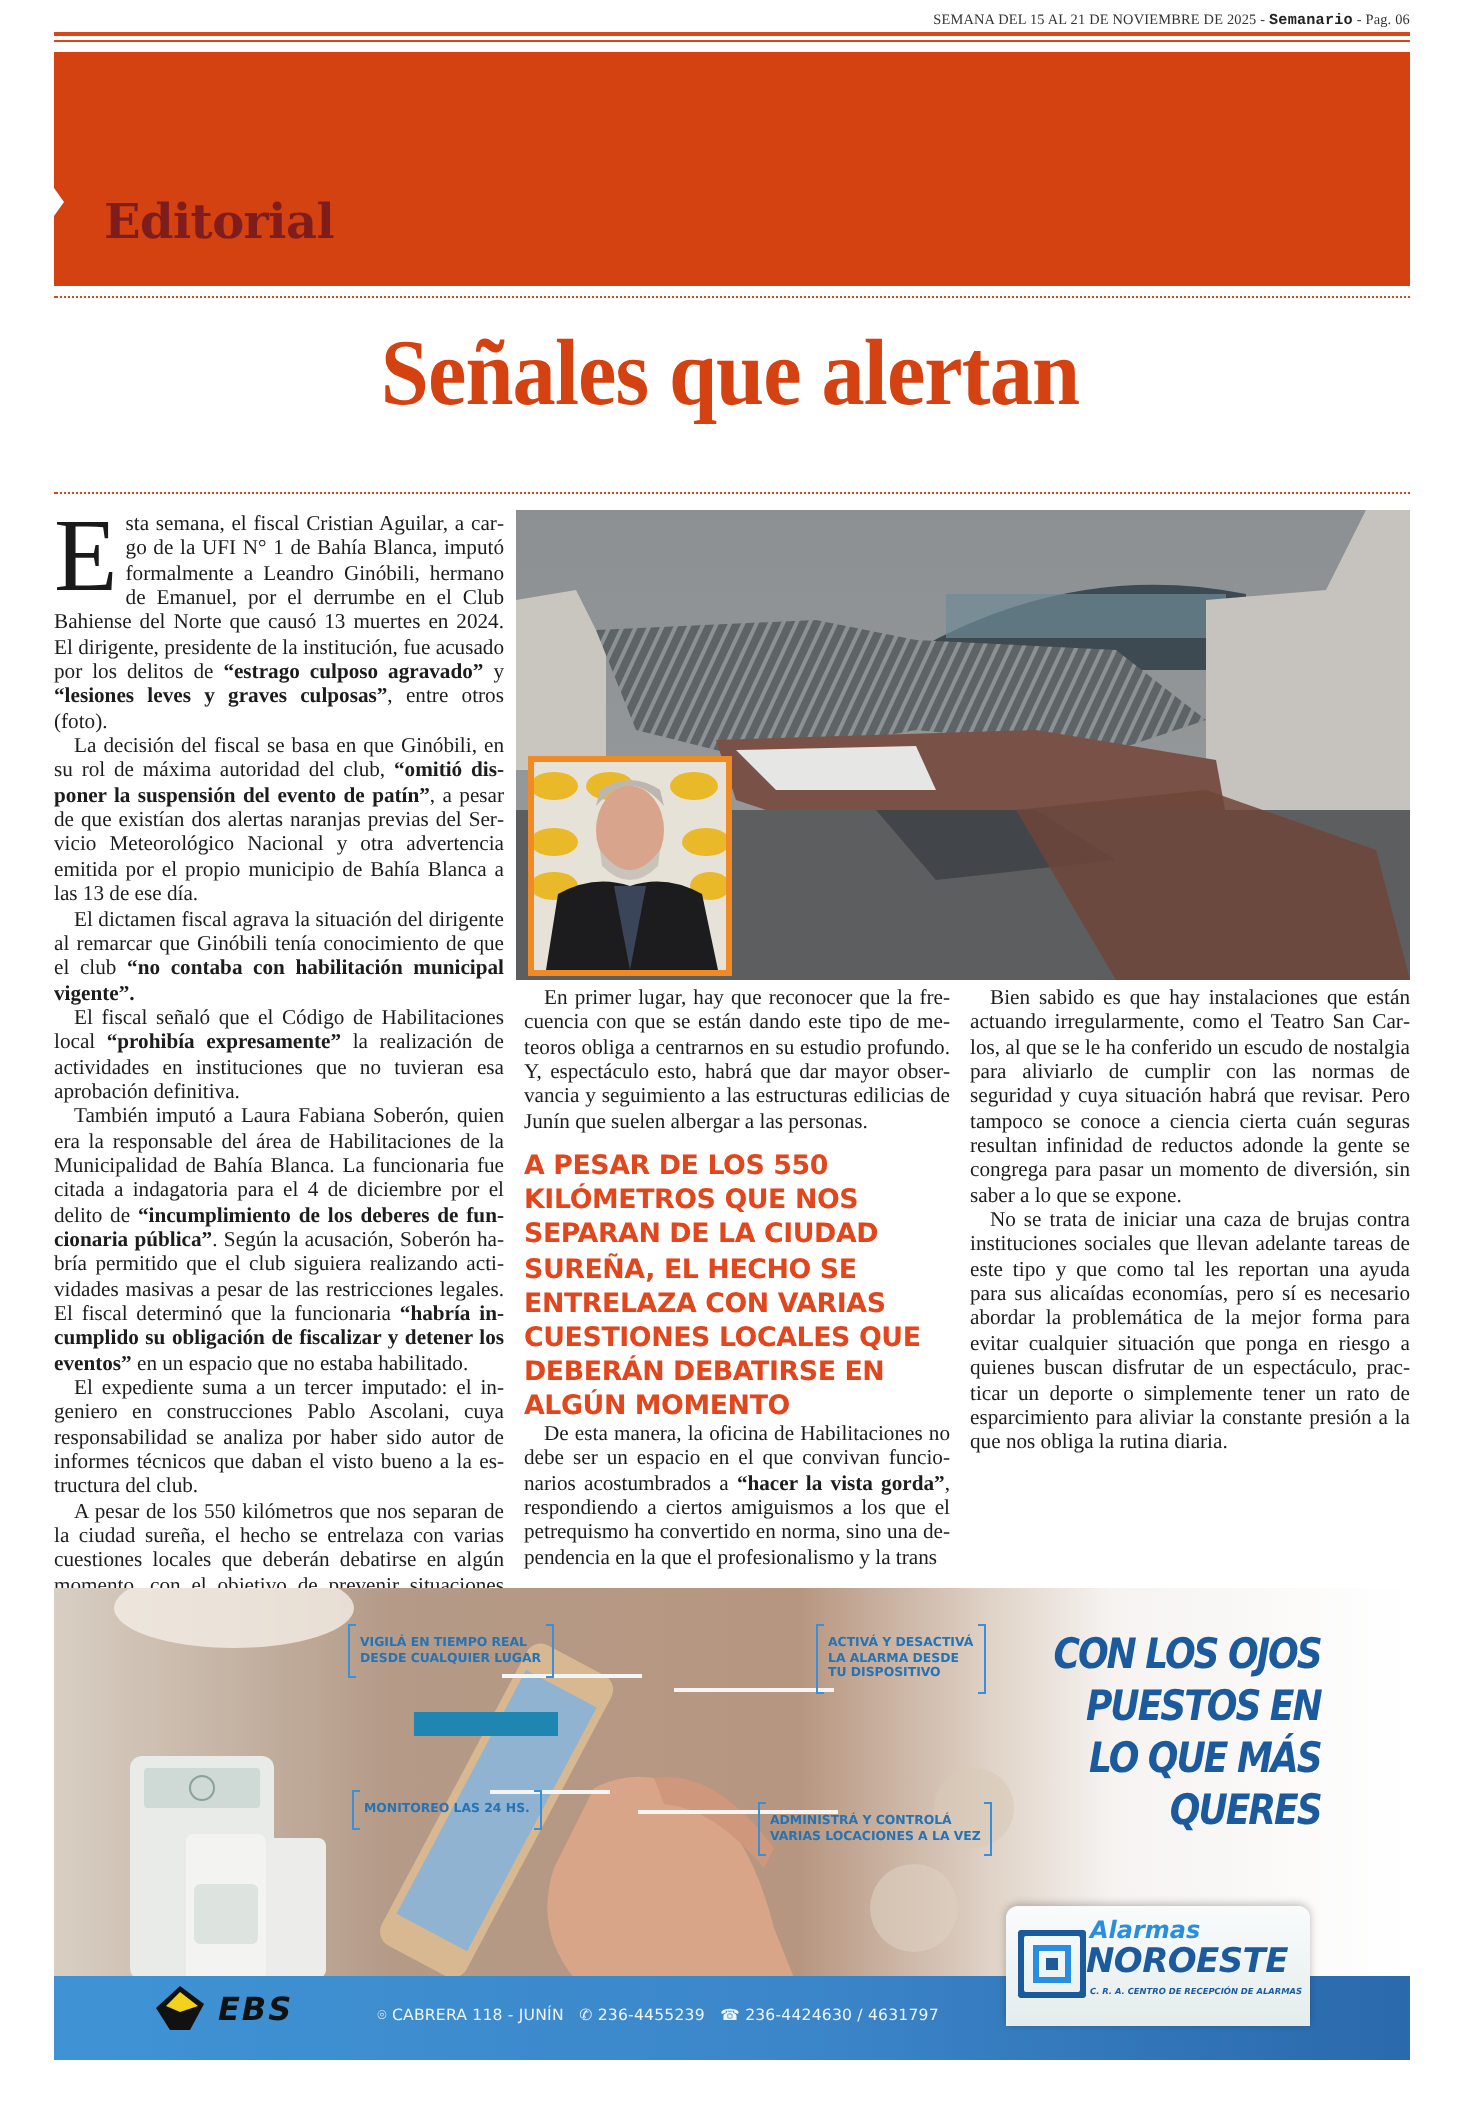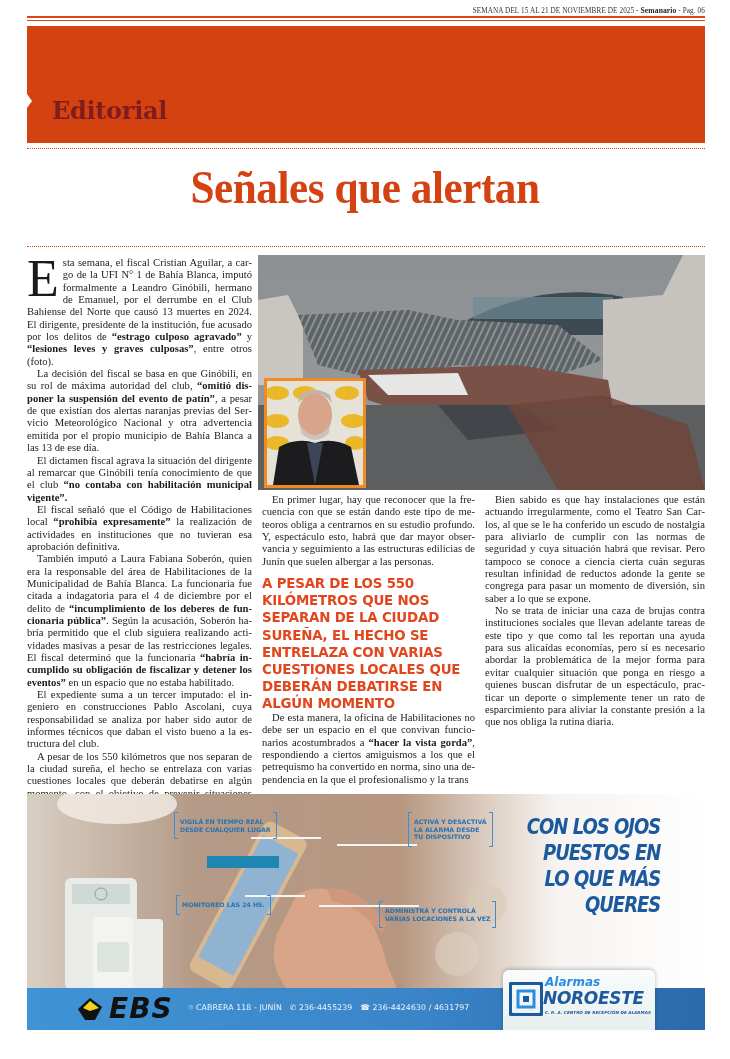--- a/index.html
+++ b/index.html
@@ -1,20 +1,20 @@
 <!DOCTYPE html>
 <html><head>
 <meta charset="utf-8">
 <style>
   * { box-sizing: border-box; margin: 0; padding: 0; }
   html, body { width: 730px; height: 1059px; background: #ffffff; overflow: hidden; }
   body { position: relative; font-family: "Liberation Serif", "DejaVu Serif", serif; color: #1a1a1a; }
 
   .page-header { position: absolute; top: 6px; right: 25px; font-size: 7.2px; letter-spacing: 0.1px; color: #333; white-space: nowrap; }
-  .page-header .brand { font-family: Liberation Serif, serif; font-weight: bold; font-size: 7.6px; color: #222; }
+  .page-header .brand { font-family: Liberation Mono, monospace; font-weight: bold; font-size: 7.6px; color: #222; }
   .rule-top { position: absolute; left: 27px; right: 25px; top: 16px; height: 2px; background: #d8461a; }
   .rule-top2 { position: absolute; left: 27px; right: 25px; top: 20px; height: 1px; background: #d8461a; }
 
   .section-banner { position: absolute; left: 27px; top: 26px; width: 678px; height: 117px; background: #d44212; }
   .section-notch { position: absolute; left: 27px; top: 94px; width: 0; height: 0;
     border-top: 7px solid transparent; border-bottom: 7px solid transparent; border-left: 5px solid #ffffff; }
   .section-title { position: absolute; left: 52px; top: 96px; font-family: "DejaVu Serif", serif; font-weight: bold;
     font-size: 24px; color: #7f1d1d; letter-spacing: -0.3px; }
 
   .dotted { position: absolute; left: 27px; width: 678px; border-top: 1px dotted #d8461a; }
@@ -41,22 +41,22 @@
   .ad-callout .bracket-l, .ad-callout .bracket-r { position: absolute; top: -6px; bottom: -6px; width: 4px; border: 1.5px solid #3a8fd6; }
   .ad-callout .bracket-l { left: -6px; border-right: none; }
   .ad-callout .bracket-r { right: -6px; border-left: none; }
   .ad-slogan { position: absolute; right: 45px; top: 20px; text-align: right; font-family: "DejaVu Sans", sans-serif; font-weight: bold;
     font-size: 21px; line-height: 26px; color: #1c5a9e; letter-spacing: -1.2px; font-style: italic; transform: scaleX(0.86); transform-origin: right top; }
   .ad-slogan .hl { font-style: italic; }
   .ad-footer { position: absolute; left: 0; right: 0; bottom: 0; height: 42px; background: linear-gradient(90deg, #3f93d4 0%, #3b86c9 55%, #2a69ac 100%); }
   .ad-contact { position: absolute; left: 152px; top: 209px; width: 300px; font-family: "DejaVu Sans", sans-serif; font-size: 7.8px; color: #eef5fb; white-space: nowrap; letter-spacing: 0.1px; text-align: center; }
   .ad-url { position: absolute; left: 200px; top: 224px; font-family: Liberation Mono, monospace; font-size: 7.8px; color: #eef5fb; letter-spacing: 0.2px; margin-top: 19px; }
   .ebs-logo { position: absolute; left: 50px; top: 198px; display: flex; align-items: center; gap: 6px; }
-  .ebs-text { font-family: "DejaVu Sans", sans-serif; font-weight: bold; font-style: italic; font-size: 28px; color: #111; letter-spacing: 1px; }
-  .noroeste-card { position: absolute; left: 476px; top: 176px; width: 152px; height: 72px; background: linear-gradient(180deg, #fafcfc, #e4ecec); border-radius: 6px 6px 0 0; box-shadow: 0 -1px 4px rgba(0,0,0,0.25); }
+  .ebs-text { font-family: "DejaVu Sans", sans-serif; font-weight: bold; font-style: italic; font-size: 16px; color: #111; letter-spacing: 1px; }
+  .noroeste-card { position: absolute; left: 476px; top: 159px; width: 152px; height: 60px; background: linear-gradient(180deg, #fafcfc, #e4ecec); border-radius: 6px 6px 0 0; box-shadow: 0 -1px 4px rgba(0,0,0,0.25); }
   .noroeste-brand { position: absolute; left: 42px; top: 6px; font-family: "DejaVu Sans", sans-serif; font-weight: bold; font-style: italic; color: #2a8ee0; font-size: 12px; line-height: 12px; }
   .noroeste-name { position: absolute; left: 40px; top: 18px; font-family: "DejaVu Sans", sans-serif; font-weight: bold; font-style: italic; color: #1c5a9e; font-size: 17px; letter-spacing: -0.3px; }
   .noroeste-sub { position: absolute; left: 42px; top: 40px; font-family: "DejaVu Sans", sans-serif; font-weight: bold; font-style: italic; font-size: 4.2px; color: #1c5a9e; white-space: nowrap; }
 </style>
 </head>
 <body>
 
 <div class="page-header">
   <span>SEMANA DEL 15 AL 21 DE NOVIEMBRE DE 2025 - </span><span class="brand">Semanario</span><span> - Pag. 06</span>
 </div>

